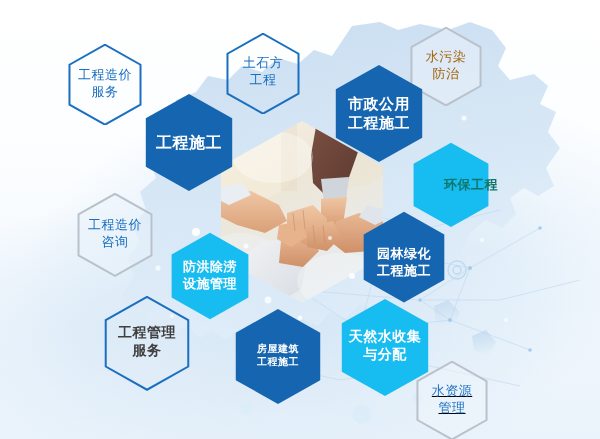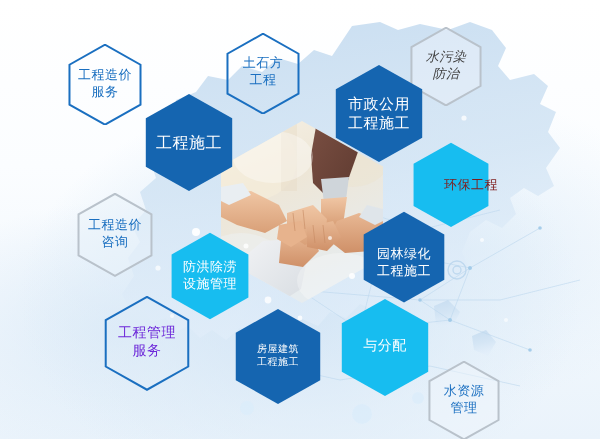--- a/index.html
+++ b/index.html
@@ -72,21 +72,21 @@
     position: absolute;
     inset: 0;
     z-index: 0;
   }
   .hex .txt {
     position: relative;
     z-index: 1;
   }
   .hex.solid .txt {
     color: #ffffff;
-    font-weight: normal;
+    font-weight: bold;
   }
   .hex.outline .txt {
     font-weight: normal;
   }
 </style>
 </head>
 <body>
 
 <div id="stage">
 
@@ -251,21 +251,21 @@
         </svg>
         <div class="txt" style="color: rgb(26, 111, 192);">
           <span class="hexline">土石方</span>
           <span class="hexline">工程</span>
         </div>
       </div>
       <div class="hex outline" style="left: 410px; top: 27px; width: 72px; height: 78px; font-size: 13px;">
         <svg class="shape" viewBox="0 0 100 110" preserveAspectRatio="none">
           <polygon points="50,1 98,28 98,82 50,109 2,82 2,28" fill="rgba(233,241,249,0.55)" stroke="#b9c2cb" stroke-width="2" vector-effect="non-scaling-stroke"></polygon>
         </svg>
-        <div class="txt" style="color: #404040; font-style: italic;">
+        <div class="txt" style="color: #a16207;">
           <span class="hexline">水污染</span>
           <span class="hexline">防治</span>
         </div>
       </div>
       <div class="hex solid" style="left: 144px; top: 93px; width: 90px; height: 100px; font-size: 16px;">
         <svg class="shape" viewBox="0 0 100 110" preserveAspectRatio="none">
           <polygon points="50,1 98,28 98,82 50,109 2,82 2,28" fill="#1565b0"></polygon>
         </svg>
         <div class="txt" style="color: rgb(255, 255, 255);">
           <span class="hexline">工程施工</span>
@@ -277,21 +277,21 @@
         </svg>
         <div class="txt" style="color: rgb(255, 255, 255);">
           <span class="hexline">市政公用</span>
           <span class="hexline">工程施工</span>
         </div>
       </div>
       <div class="hex solid" style="left: 412px; top: 142px; width: 78px; height: 86px; font-size: 13px;">
         <svg class="shape" viewBox="0 0 100 110" preserveAspectRatio="none">
           <polygon points="50,1 98,28 98,82 50,109 2,82 2,28" fill="#17bdf0"></polygon>
         </svg>
-        <div class="txt" style="color: #7f1d1d; margin-left: 40px;">
+        <div class="txt" style="color: #0f766e; margin-left: 40px;">
           <span class="hexline">环保工程</span>
         </div>
       </div>
       <div class="hex outline" style="left: 77px; top: 193px; width: 76px; height: 82px; font-size: 13px;">
         <svg class="shape" viewBox="0 0 100 110" preserveAspectRatio="none">
           <polygon points="50,1 98,28 98,82 50,109 2,82 2,28" fill="rgba(236,243,250,0.45)" stroke="#b9c2cb" stroke-width="2" vector-effect="non-scaling-stroke"></polygon>
         </svg>
         <div class="txt" style="color: rgb(26, 111, 192);">
           <span class="hexline">工程造价</span>
           <span class="hexline">咨询</span>
@@ -312,43 +312,44 @@
         </svg>
         <div class="txt" style="color: rgb(255, 255, 255); margin-top: 12px;">
           <span class="hexline">园林绿化</span>
           <span class="hexline">工程施工</span>
         </div>
       </div>
       <div class="hex outline" style="left: 104px; top: 296px; width: 86px; height: 92px; font-size: 14px;">
         <svg class="shape" viewBox="0 0 100 110" preserveAspectRatio="none">
           <polygon points="50,1 98,28 98,82 50,109 2,82 2,28" fill="transparent" stroke="#1a6fc0" stroke-width="2" vector-effect="non-scaling-stroke"></polygon>
         </svg>
-        <div class="txt" style="color: #6d28d9;">
+        <div class="txt" style="color: #404040; font-weight: bold;">
           <span class="hexline">工程管理</span>
           <span class="hexline">服务</span>
         </div>
       </div>
       <div class="hex solid" style="left: 234px; top: 308px; width: 88px; height: 96px; font-size: 10px;">
         <svg class="shape" viewBox="0 0 100 110" preserveAspectRatio="none">
           <polygon points="50,1 98,28 98,82 50,109 2,82 2,28" fill="#1565b0"></polygon>
         </svg>
         <div class="txt" style="color: rgb(255, 255, 255);">
           <span class="hexline">房屋建筑</span>
           <span class="hexline">工程施工</span>
         </div>
       </div>
       <div class="hex solid" style="left: 340px; top: 298px; width: 90px; height: 96px; font-size: 14px;">
         <svg class="shape" viewBox="0 0 100 110" preserveAspectRatio="none">
           <polygon points="50,1 98,28 98,82 50,109 2,82 2,28" fill="#17bdf0"></polygon>
         </svg>
         <div class="txt" style="color: rgb(255, 255, 255);">
+          <span class="hexline">天然水收集</span>
           <span class="hexline">与分配</span>
         </div>
       </div>
-      <div class="hex outline" style="left: 428px; top: 361px; width: 72px; height: 78px; font-size: 13px;">
+      <div class="hex outline" style="left: 416px; top: 361px; width: 72px; height: 78px; font-size: 13px; text-decoration: underline;">
         <svg class="shape" viewBox="0 0 100 110" preserveAspectRatio="none">
           <polygon points="50,1 98,28 98,82 50,109 2,82 2,28" fill="rgba(240,246,251,0.5)" stroke="#b9c2cb" stroke-width="2" vector-effect="non-scaling-stroke"></polygon>
         </svg>
         <div class="txt" style="color: rgb(26, 111, 192);">
           <span class="hexline">水资源</span>
           <span class="hexline">管理</span>
         </div>
       </div>
     </div>
 

